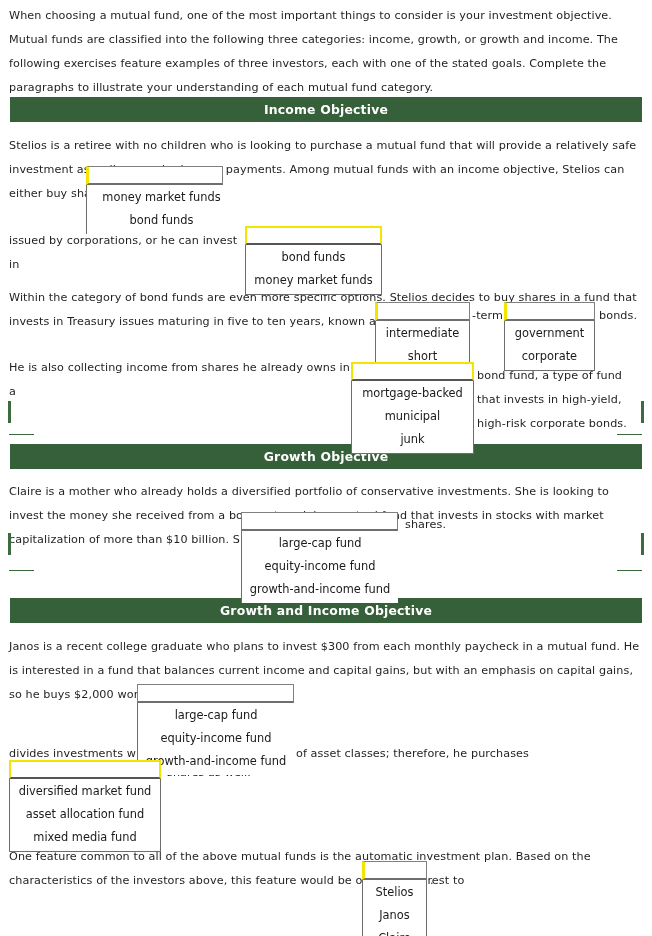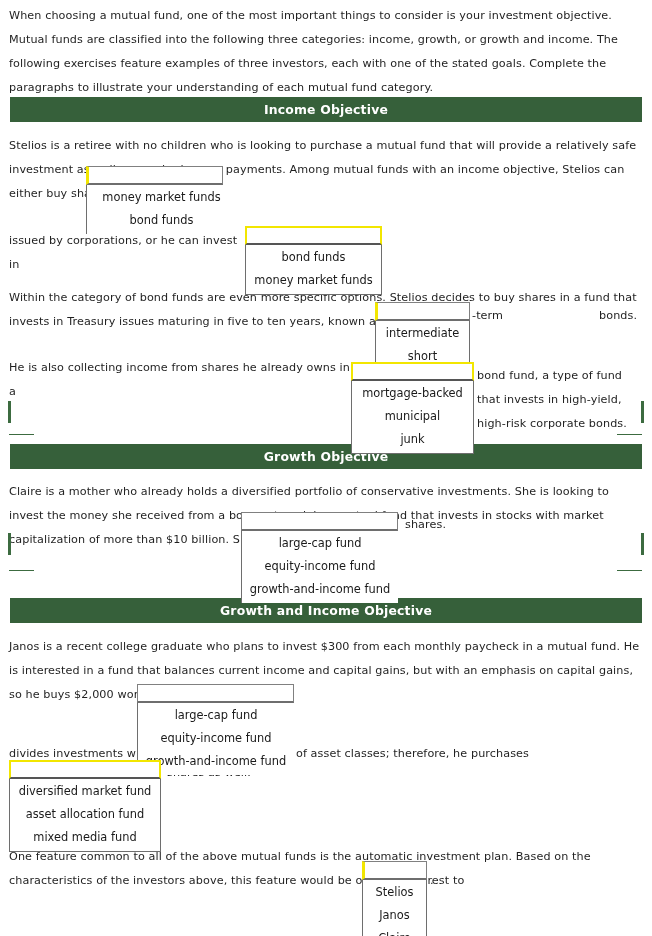--- a/index.html
+++ b/index.html
@@ -137,20 +137,27 @@
     <div class="dd-field focus-left"></div>
     <div class="dd-list" style="width:95px;">
       <div class="dd-opt">intermediate</div>
       <div class="dd-opt">short</div>
       <div class="dd-opt">long</div>
     </div>
   </div>
 
   <div class="para" style="left:472px; top:304px; width:32px;">-term</div>
 
+  <div class="dropdown" style="left:504px; top:302px; width:91px; z-index:4;">
+    <div class="dd-field focus-left"></div>
+    <div class="dd-list" style="width:91px;">
+      <div class="dd-opt">government</div>
+      <div class="dd-opt">corporate</div>
+    </div>
+  </div>
 
   <div class="para" style="left:599px; top:304px; width:50px;">bonds.</div>
 
   <div class="para" style="left:9px; top:356px; width:344px;">He is also collecting income from shares he already owns in a</div>
 
   <div class="dropdown" style="left:351px; top:362px; width:123px; z-index:6;">
     <div class="dd-field focus-full"></div>
     <div class="dd-list" style="width:123px;">
       <div class="dd-opt">mortgage-backed</div>
       <div class="dd-opt">municipal</div>

